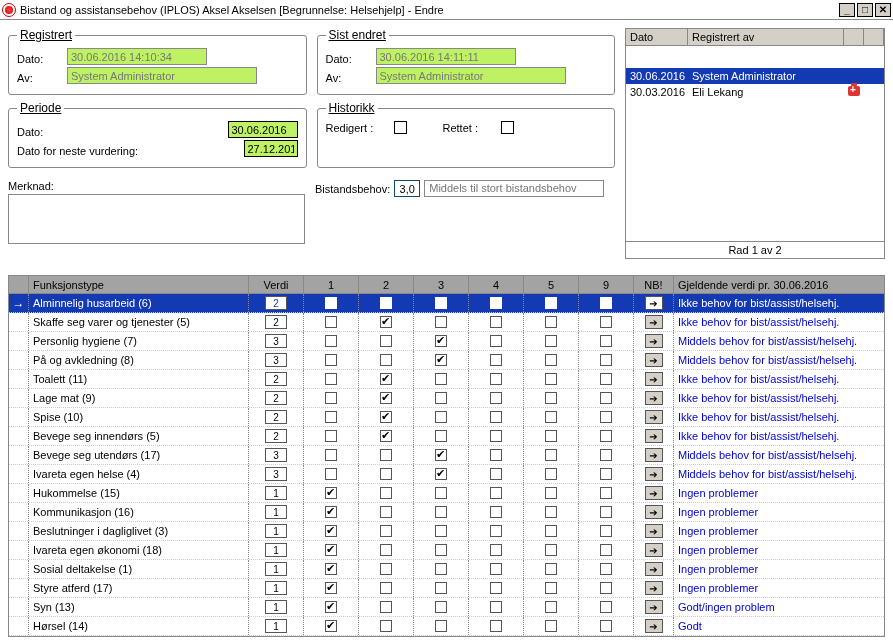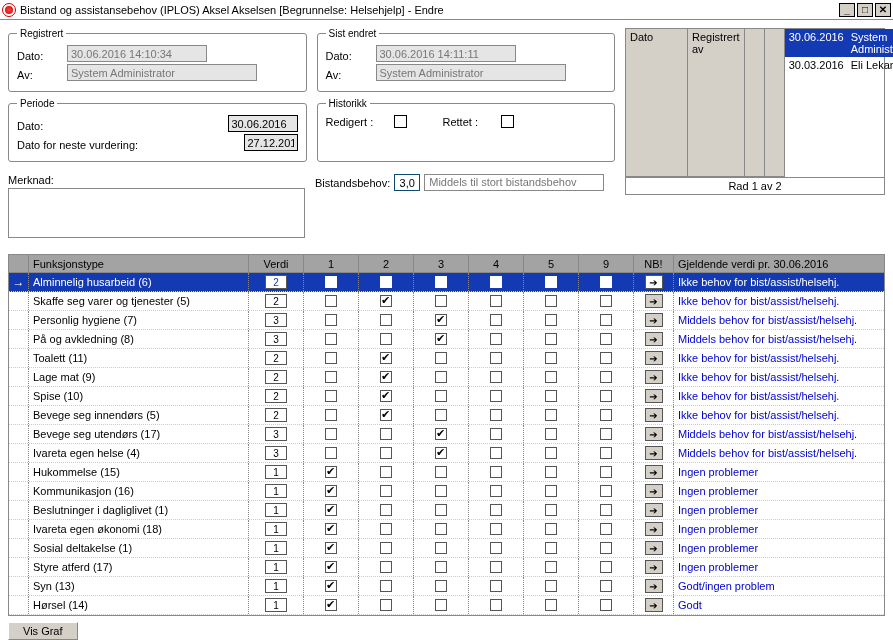--- a/index.html
+++ b/index.html
@@ -49,27 +49,27 @@
   }
   .leftcol { flex: 1; }
   .rightcol { width: 260px; }
   fieldset {
     border: 1px solid #888;
     border-radius: 3px;
     margin: 0 0 6px 0;
     padding: 4px 8px 8px 8px;
     font-size: 11px;
   }
-  legend { font-size: 10px; padding: 0 3px; color:#000; }
+  legend { font-size: 12px; padding: 0 3px; color:#000;text-decoration:underline; }
   .row { display: flex; align-items: flex-end; margin: 2px 0; }
   .row label { width: 50px; white-space: nowrap; }
   .row.wide label { width: 130px; }
   .txtfield {
     border: 1px solid #888;
-    background: #e5e5e5;
+    background: #bef264;
     height: 17px;
     line-height: 15px;
     padding: 0 3px;
     font-size: 11px;
     font-family: inherit;
     color:#777;
   }
   .txtfield.dark { color:#000; border:1px solid #000; }
   .toprow { display:flex; gap:10px; }
   .toprow fieldset { flex:1; }
@@ -81,25 +81,26 @@
   .noteswrap { display:flex; gap:10px; align-items:flex-start; }
   .notelabel { margin: 6px 0 2px 0; }
   .notesbox { border:1px solid #888; height:50px; width:100%; background:#fff;}
   .bistrow { display:flex; align-items:center; gap:4px; margin-top:6px;}
   .bistfield { border:1px solid #0c4a6e; width:26px; height:17px; text-align:center; font-size:11px;}
   .bistdesc { border:1px solid #888; height:17px; line-height:15px; padding:0 4px; width:180px; color:#777;}
 
   
   .loglist {
     border:1px solid #888;
-    height: 150px;
+    height: 214px;
     position: relative;
     background:#fff;
     display:flex;
-    flex-direction: row;
+    flex-direction: column;
+    gap: 22px;
   }
   .loghead { display:flex; background:#d4d0c8; border-bottom:1px solid #888;}
   .loghead div { padding:2px 4px; border-right:1px solid #888; font-size:11px;}
   .logrow { display:flex; font-size:11px;}
   .logrow div { padding:2px 4px; }
   .logrow.sel { background:#1339b3; color:#fff; }
   .col-date { width:62px;}
   .col-user { flex:1; }
   .col-ic { width:20px; text-align:center; }
   .pager { border:1px solid #888; border-top:none; text-align:center; padding:2px; font-size:11px;}
@@ -660,21 +661,21 @@
         </div>
         <div>
           <span class="arrowbtn">➔</span>
         </div>
         <div>
           <a href="#">Ingen problemer</a>
         </div>
       </div>
       <div class="gridrow">
         <div></div>
-        <div>Beslutninger i dagliglivet   (1)</div>
+        <div>Beslutninger i dagliglivet   (3)</div>
         <div>
           <span class="valuebox">1</span>
         </div>
         <div>
           <span class="gridcbx checked"></span>
         </div>
         <div>
           <span class="gridcbx"></span>
         </div>
         <div>

